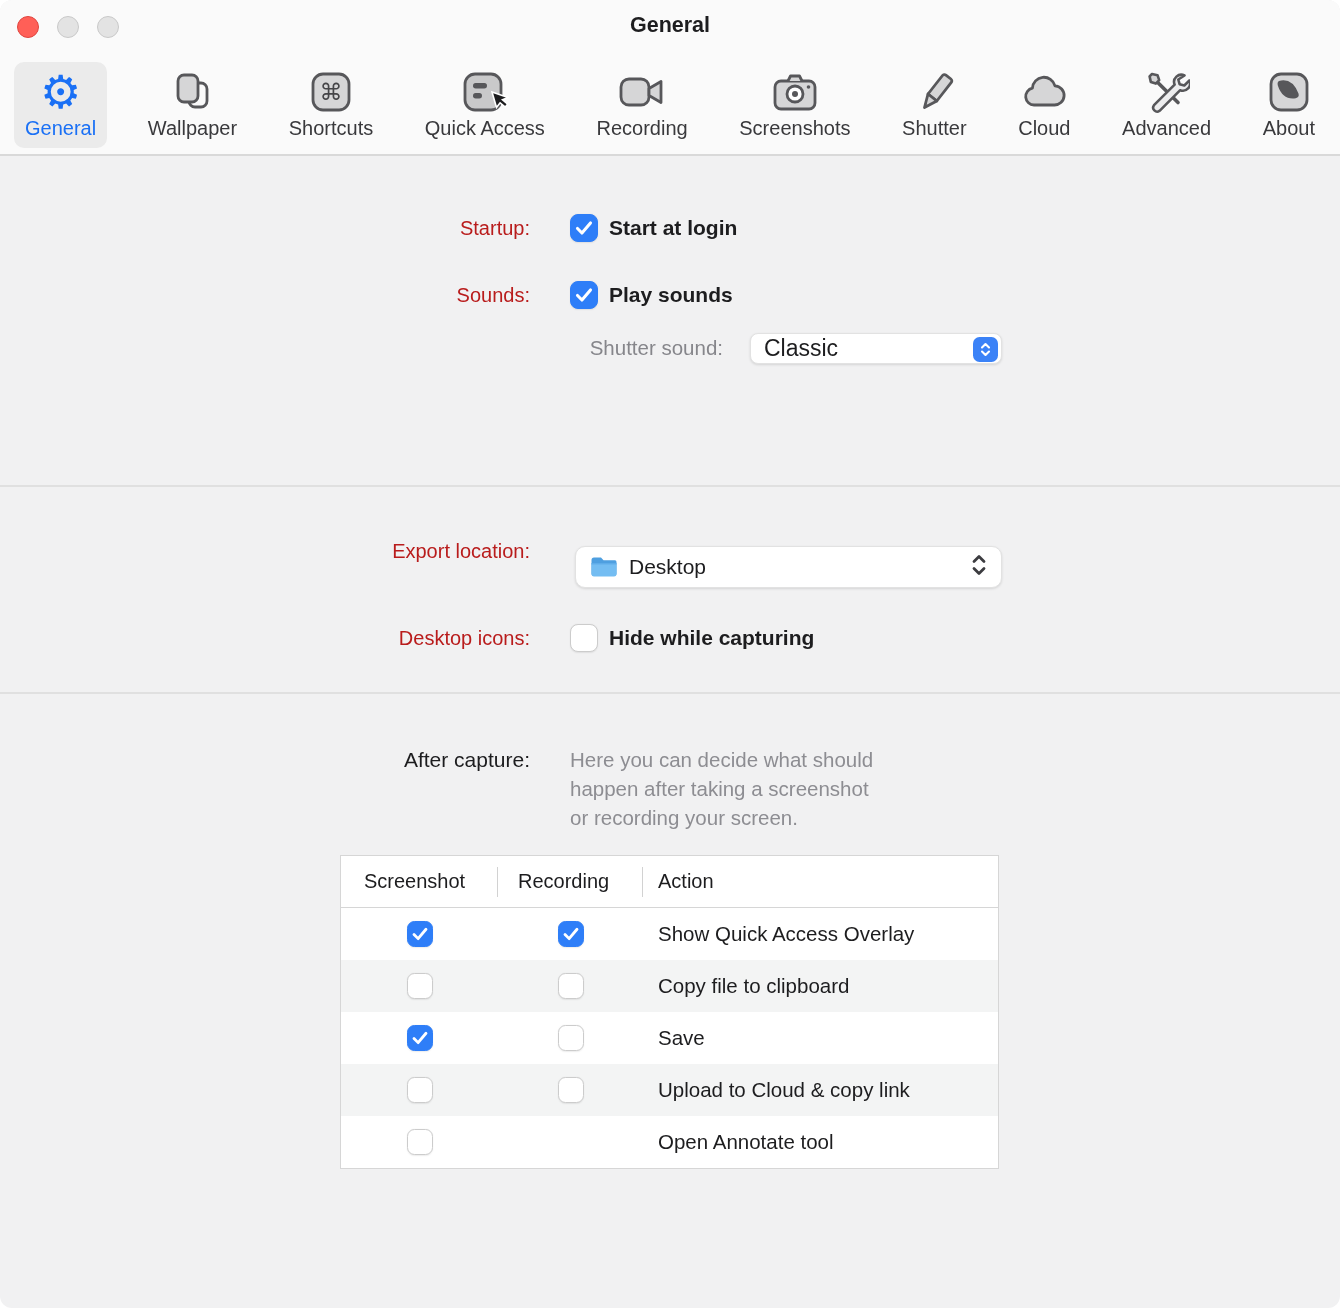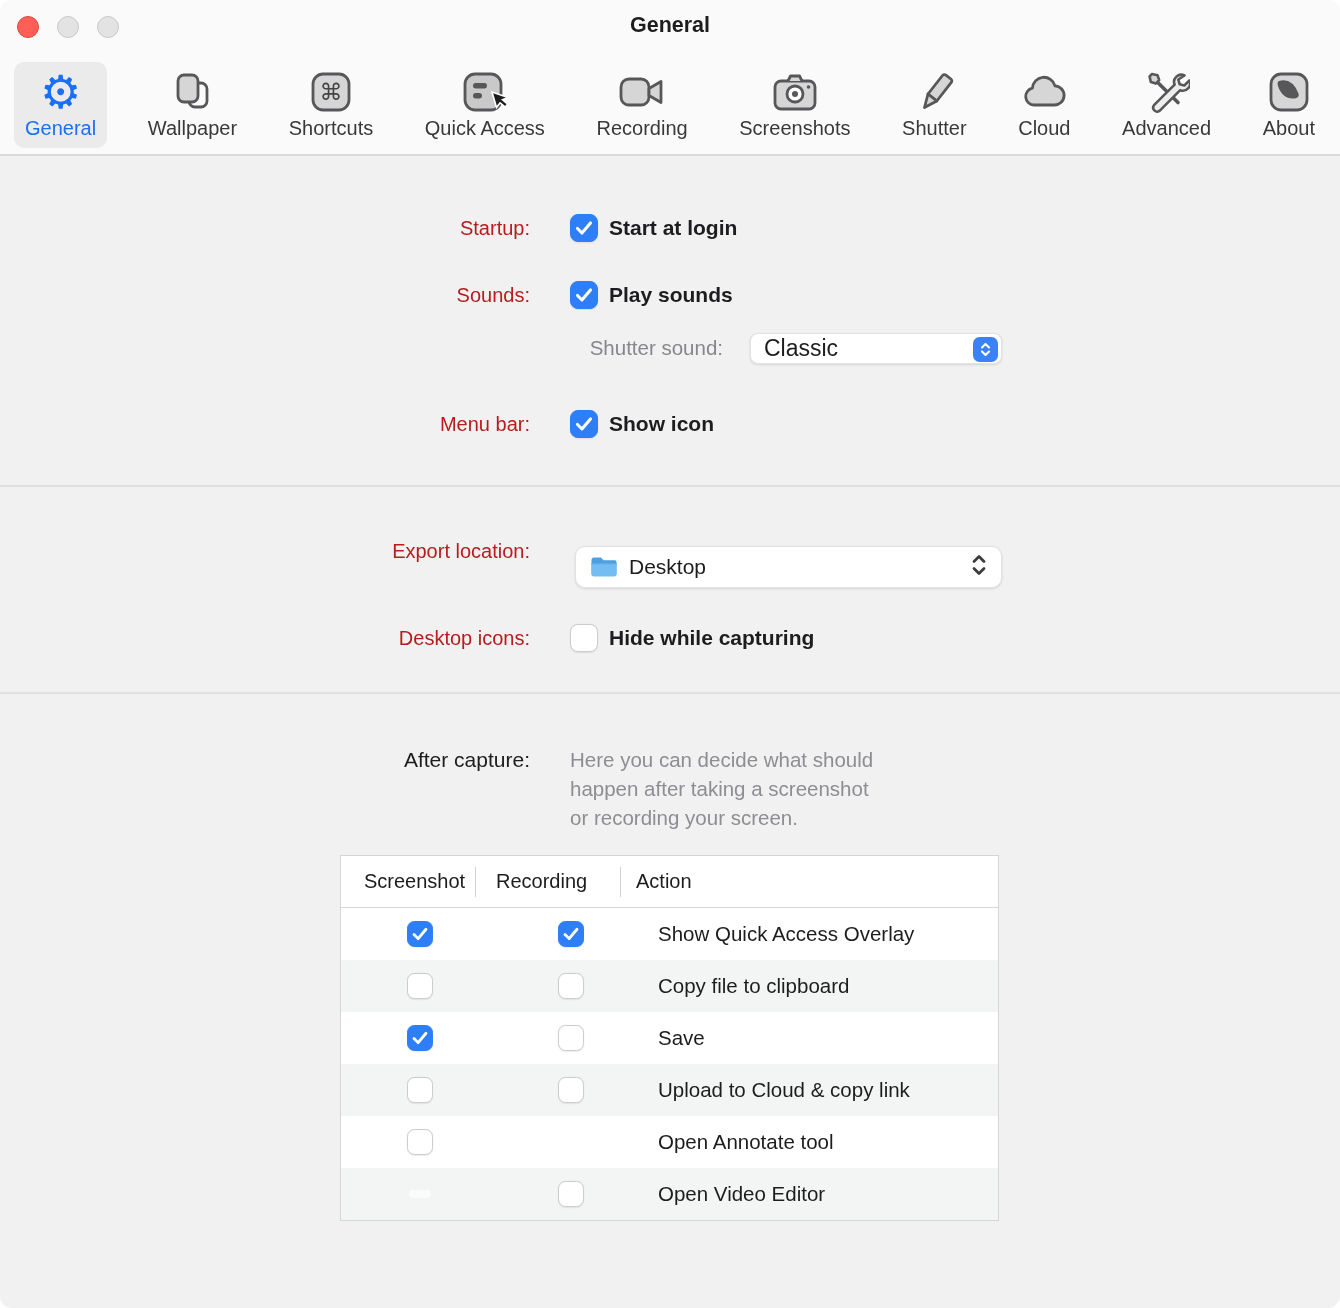--- a/index.html
+++ b/index.html
@@ -65,21 +65,21 @@
     font-size:21px;color:#1d1d1f;line-height:29px;}
   .aftercap-desc{position:absolute;left:570px;top:745px;width:380px;
     font-size:20.5px;color:#8d8d92;line-height:29px;white-space:pre-line;}
 
   
   .captable{position:absolute;left:340px;top:855px;width:659px;background:#ffffff;
     border:1px solid #d6d6d6;}
   .thead{display:flex;height:52px;align-items:center;border-bottom:1px solid #d6d6d6;}
   .th{position:relative;height:100%;display:flex;align-items:center;
     font-size:20px;color:#1d1d1f;}
-  .th.c1{width:135px;padding-left:23px;}
+  .th.c1{width:157px;padding-left:23px;}
   .th.c2{width:145px;padding-left:20px;}
   .th.c3{flex:1;padding-left:15px;}
   .th.c1::after,.th.c2::after{content:"";position:absolute;right:0;top:11px;height:30px;
     width:1.5px;background:#d2d2d2;}
   .trow{display:flex;height:52px;align-items:flex-start;}
   .trow.alt{background:#f3f4f4;}
   .td{height:100%;display:flex;align-items:center;}
   .td.c1{width:157px;justify-content:center;}
   .td.c2{width:145px;justify-content:center;}
   .td.c3{flex:1;padding-left:15px;font-size:20.5px;color:#1d1d1f;}
@@ -233,33 +233,20 @@
         <span class="stepper">
           <svg width="17" height="17" viewBox="0 0 17 17" fill="none" stroke="#ffffff" stroke-width="2.1" stroke-linecap="round" stroke-linejoin="round">
             <path d="M5 6.5 L8.5 3 L12 6.5"></path>
               <path d="M5 10.5 L8.5 14 L12 10.5"></path>
           </svg>
         </span>
       </div>
     </div>
   </div>
 
-  <div class="frow" style="top:424px">
-    <div class="rlabel">Menu bar:</div>
-    <div class="ctrl">
-      <div class="cbgroup">
-        <span class="cb checked">
-            <svg viewBox="0 0 28 28" fill="none" stroke="#ffffff" stroke-width="3.3" stroke-linecap="round" stroke-linejoin="round">
-              <path d="M7 14.5 l4.8 4.9 L21 8.5"></path>
-            </svg>
-          </span>
-        <span class="cb-label">Show icon</span>
-      </div>
-    </div>
-  </div>
 
   <div class="divider" style="top:485px"></div>
 
   <div class="frow" style="top:551px;height:42px">
     <div class="rlabel">Export location:</div>
     <div class="ctrl" style="left:575px">
       <div class="select large">
         <svg width="28" height="22" viewBox="0 0 28 22">
           <path d="M1.5 4 q0-2.5 2.5-2.5 h7 l2.5 2.7 h11.5 q1.5 0 1.5 1.8 v11.5 q0 2.5-2.5 2.5 h-20 q-2.5 0-2.5-2.5 z" fill="#4e9fe0"></path>
           <path d="M1.5 7.2 h25 v10.3 q0 3-2.5 3 h-20 q-2.5 0-2.5-3 z" fill="#74bdf2"></path>
@@ -347,24 +334,15 @@
         </div>
         <div class="td c3">Upload to Cloud &amp; copy link</div>
       </div>
       <div class="trow">
         <div class="td c1">
           <span class="cb table-cb"></span>
         </div>
         <div class="td c2"></div>
         <div class="td c3">Open Annotate tool</div>
       </div>
-      <div class="trow alt">
-        <div class="td c1">
-          <span class="dash"></span>
-        </div>
-        <div class="td c2">
-          <span class="cb table-cb"></span>
-        </div>
-        <div class="td c3">Open Video Editor</div>
-      </div>
     </div>
 
 </div>
 
 </body></html>

